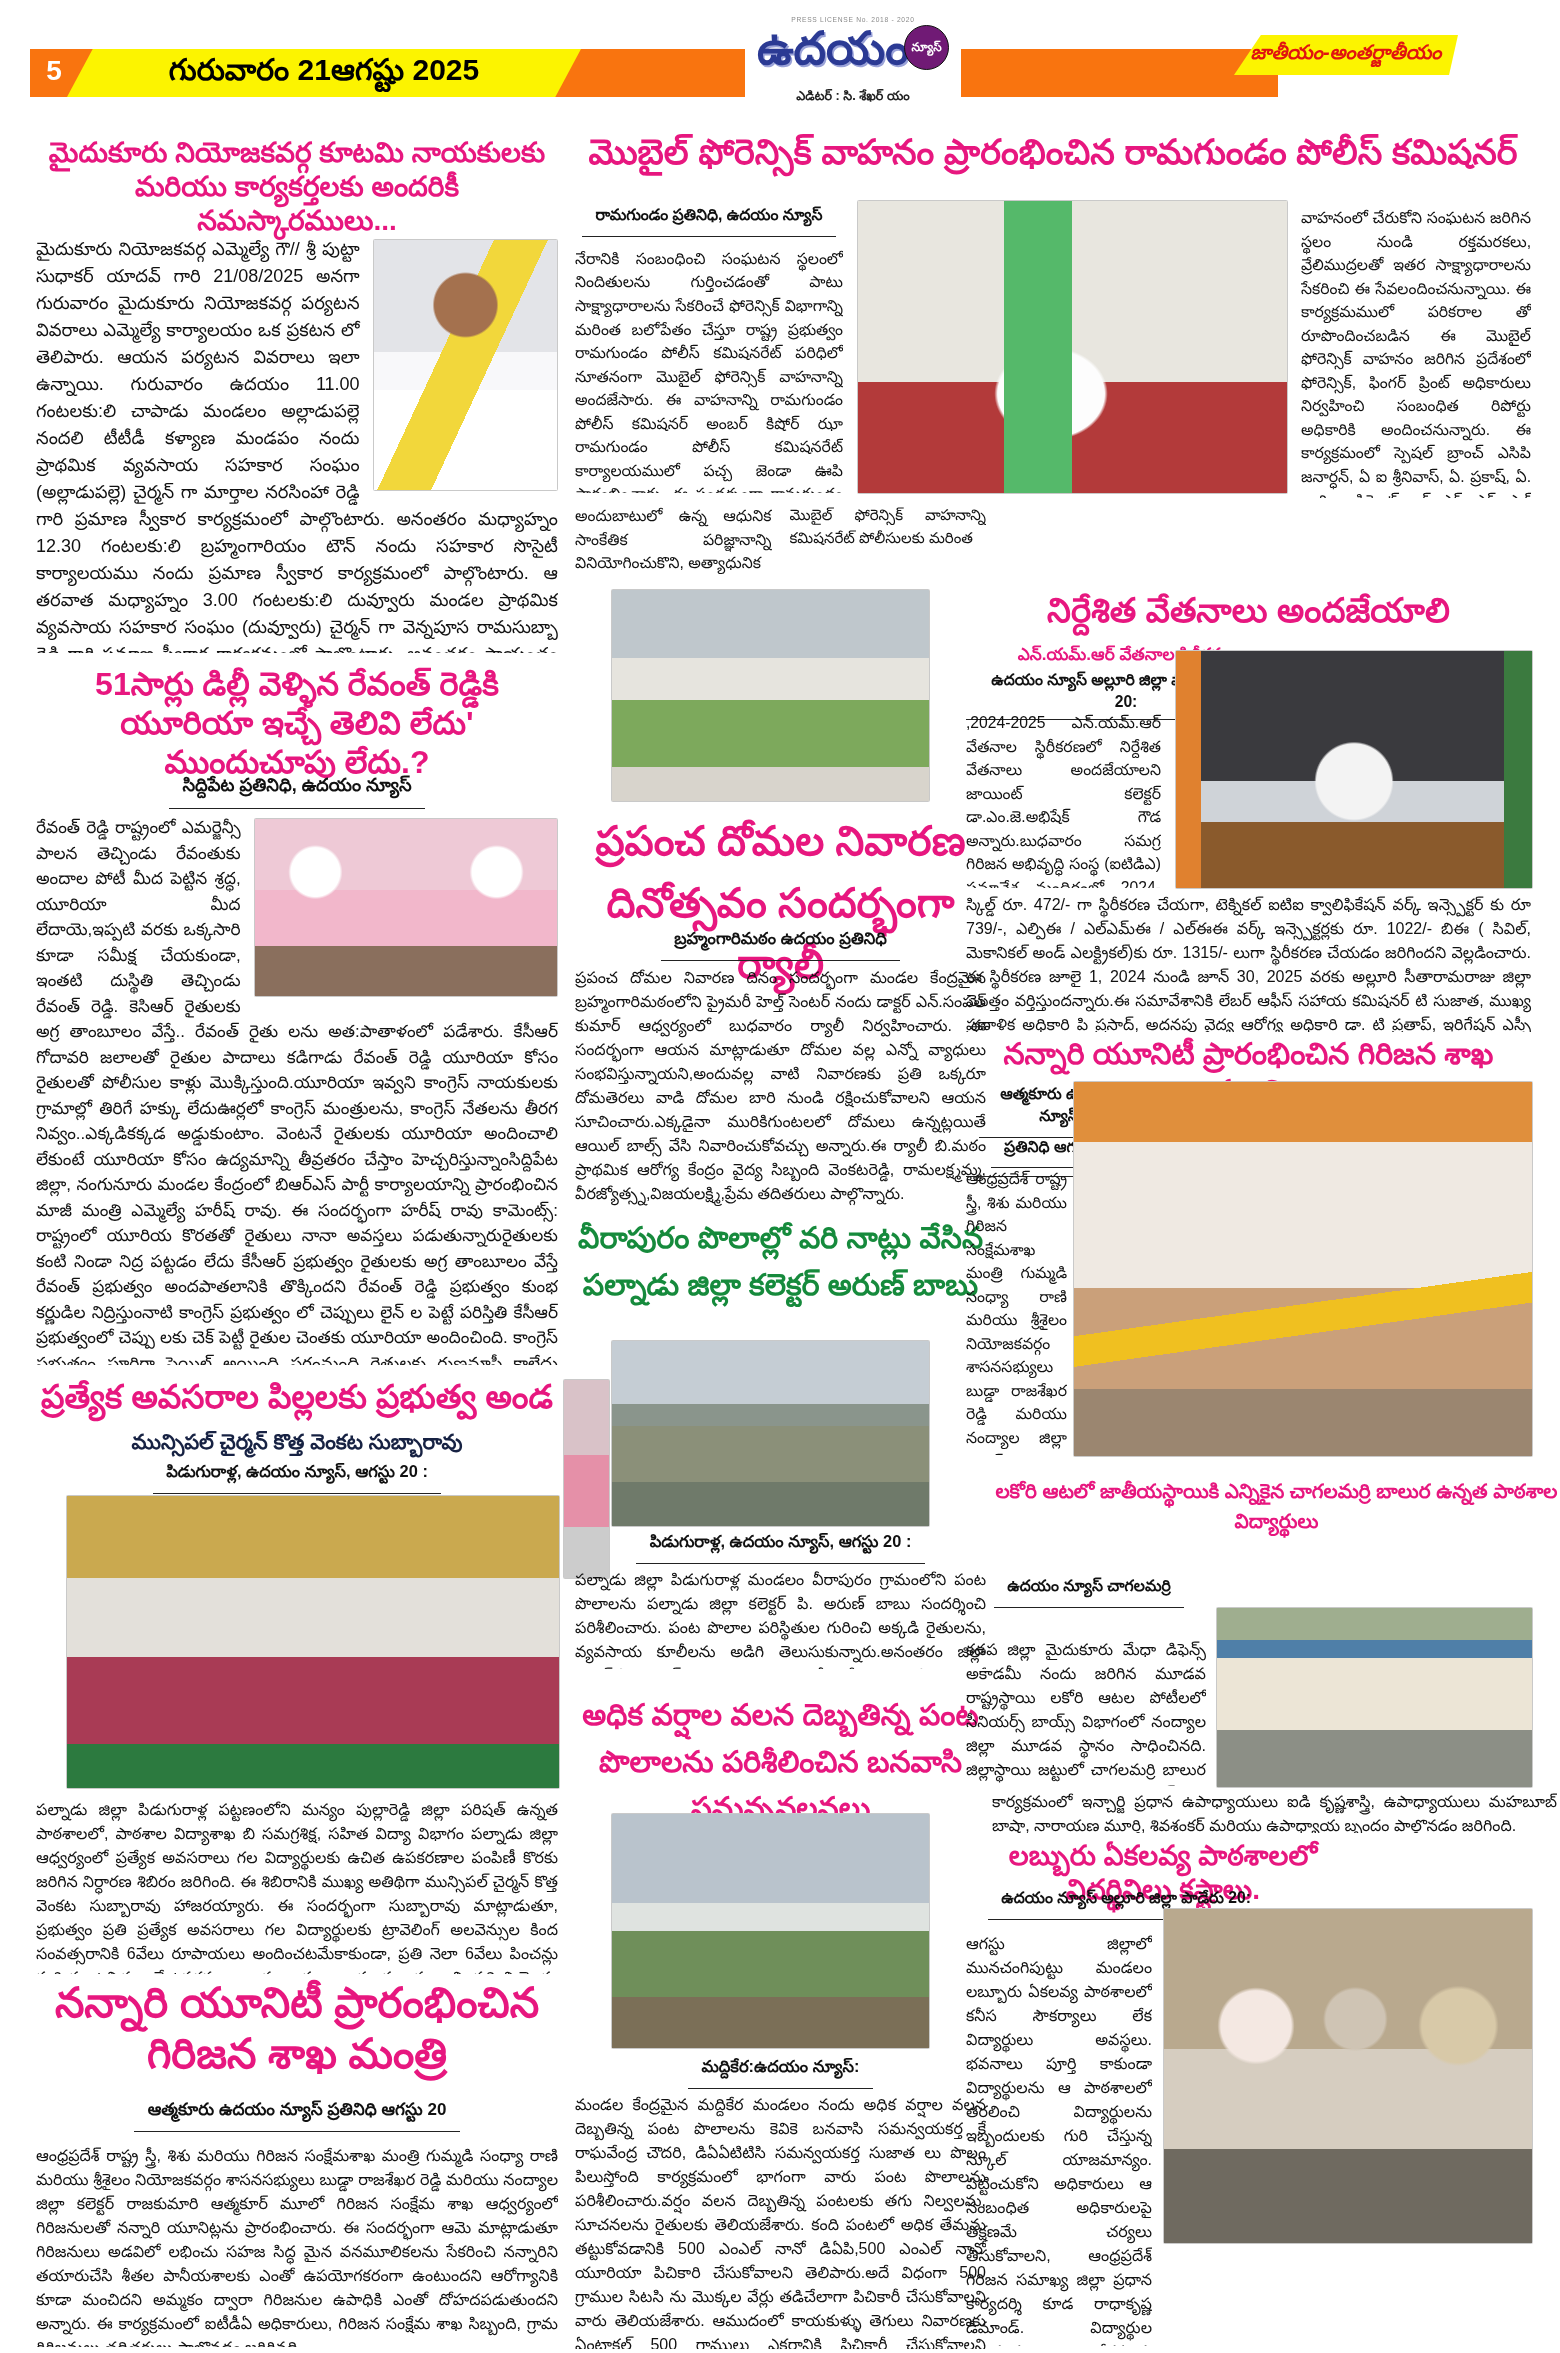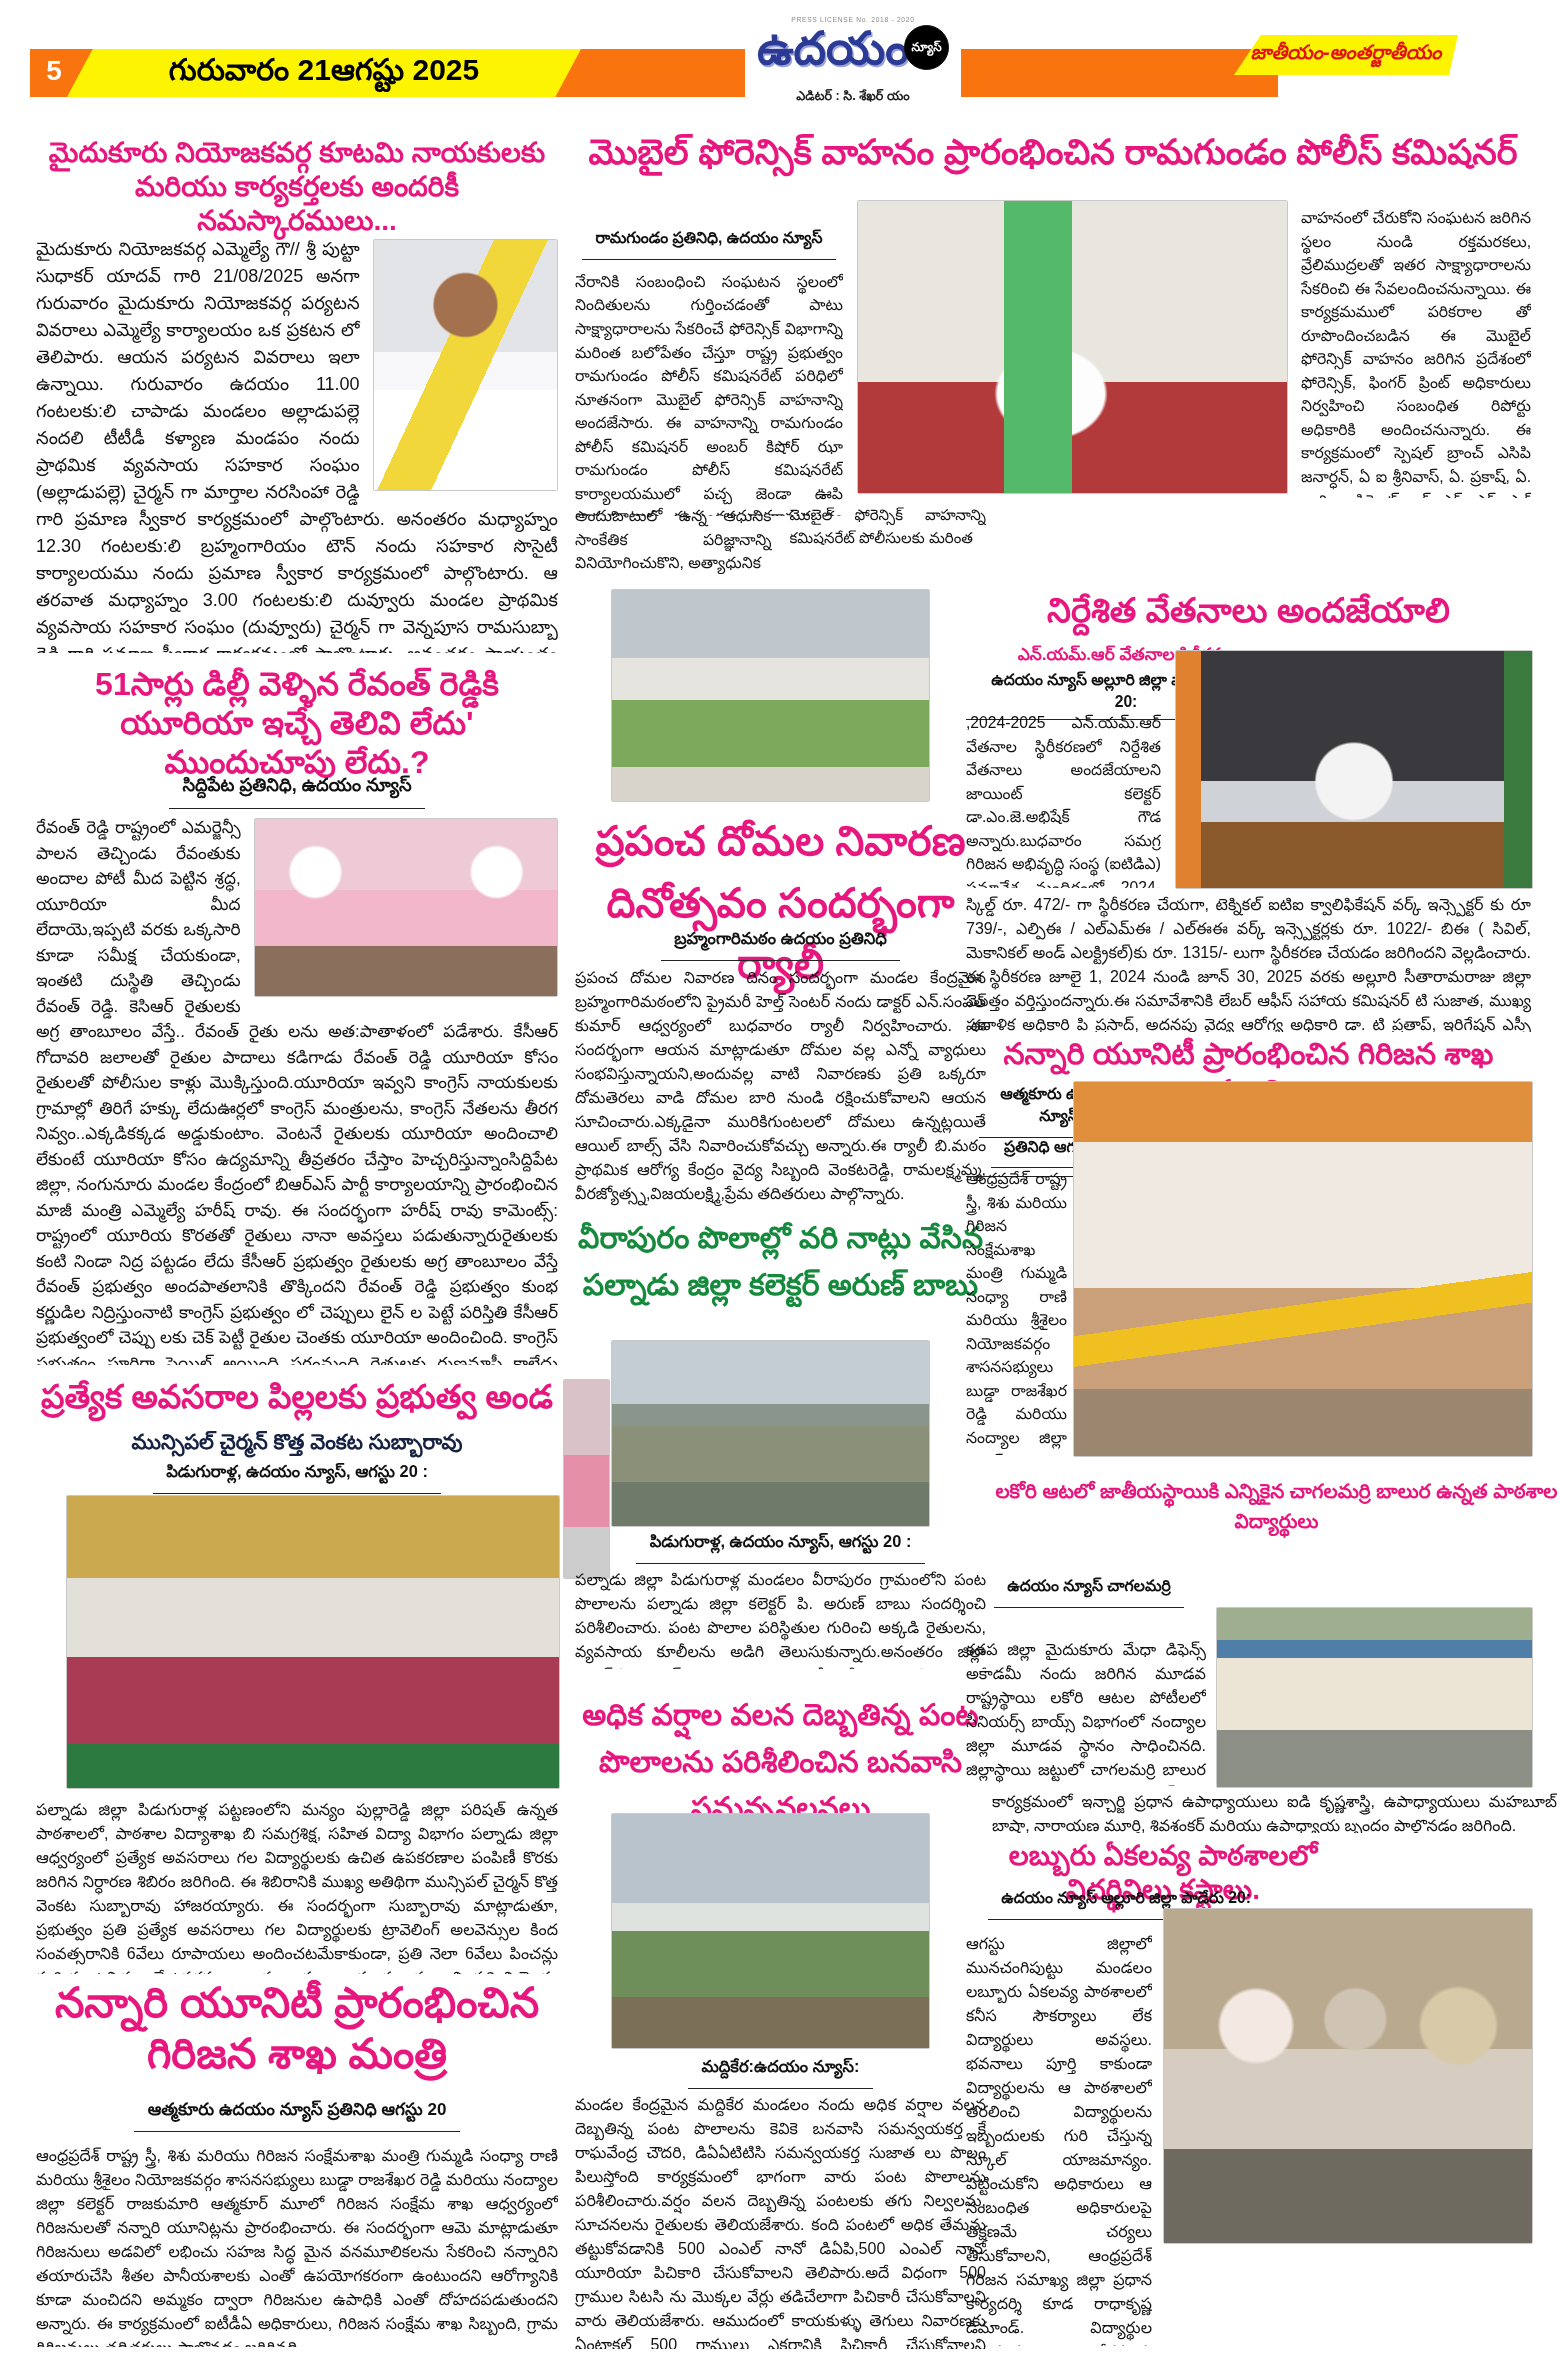--- a/index.html
+++ b/index.html
@@ -65,21 +65,21 @@
   <div class="abs" style="left:39px;top:55px;width:30px;color:#fff;font-size:28px;font-weight:bold;text-align:center;">5</div>
   <div class="abs yellow-band" style="left:67px;top:49px;width:514px;height:48px;clip-path:polygon(5% 0,100% 0,95% 100%,0 100%);">
     <span style="font-weight:bold;font-size:30px;color:#000;">గురువారం 21ఆగష్టు 2025</span>
   </div>
   <div class="abs yellow-band" style="left:1234px;top:35px;width:224px;height:40px;clip-path:polygon(12% 0,100% 0,96% 100%,0 100%);">
     <span style="font-weight:bold;font-style:italic;font-size:20px;color:#e11410;">జాతీయం-అంతర్జాతీయం</span>
   </div>
   <div class="abs" style="left:745px;top:6px;width:216px;height:118px;background:#fff;text-align:center;">
     <div style="font-size:6.7px;color:#8a8a8a;margin-top:10.4px;letter-spacing:0.7px;">PRESS LICENSE No. 2018 - 2020</div>
     <div style="position:relative;line-height:1;margin-top:1.5px;">
-      <span style="font-size:46px;font-weight:bold;color:#2b3a94;text-shadow:1.5px 1.5px 0 #9aa2d8;">ఉదయం</span><span style="display:inline-block;background:#000000;color:#fff;border-radius:50%;width:43px;height:43px;line-height:43px;font-size:12px;font-weight:bold;vertical-align:13.4px;margin-left:-4.5px;border:1.5px solid #111;">న్యూస్</span>
+      <span style="font-size:46px;font-weight:bold;color:#2b3a94;text-shadow:1.5px 1.5px 0 #9aa2d8;">ఉదయం</span><span style="display:inline-block;background:#701a75;color:#fff;border-radius:50%;width:43px;height:43px;line-height:43px;font-size:12px;font-weight:bold;vertical-align:13.4px;margin-left:-4.5px;border:1.5px solid #111;">న్యూస్</span>
     </div>
     <div style="font-size:12.7px;font-weight:bold;color:#222;margin-top:18px;">ఎడిటర్ : సి. శేఖర్ యం</div>
   </div>
 
   <div class="abs hl hl-pink" style="left:36px;top:136px;width:522px;font-size:28px;">మైదుకూరు నియోజకవర్గ కూటమి నాయకులకు మరియు కార్యకర్తలకు అందరికీ నమస్కారములు...</div>
   <div class="abs body-txt" style="left:36px;top:236px;width:522px;height:417px;font-size:18px;">
     <div class="ph ph-mla ph-float-r" style="width:183px;height:250px;"></div>
     <span>మైదుకూరు నియోజకవర్గ ఎమ్మెల్యే గౌ// శ్రీ పుట్టా సుధాకర్ యాదవ్ గారి 21/08/2025 అనగా గురువారం మైదుకూరు నియోజకవర్గ పర్యటన వివరాలు ఎమ్మెల్యే కార్యాలయం ఒక ప్రకటన లో తెలిపారు. ఆయన పర్యటన వివరాలు ఇలా ఉన్నాయి. గురువారం ఉదయం 11.00 గంటలకు:లి చాపాడు మండలం అల్లాడుపల్లె నందలి టీటీడీ కళ్యాణ మండపం నందు ప్రాథమిక వ్యవసాయ సహకార సంఘం (అల్లాడుపల్లె) చైర్మన్ గా మార్తాల నరసింహా రెడ్డి గారి ప్రమాణ స్వీకార కార్యక్రమంలో పాల్గొంటారు. అనంతరం మధ్యాహ్నం 12.30 గంటలకు:లి బ్రహ్మంగారియం టౌన్ నందు సహకార సొసైటీ కార్యాలయము నందు ప్రమాణ స్వీకార కార్యక్రమంలో పాల్గొంటారు. ఆ తరవాత మధ్యాహ్నం 3.00 గంటలకు:లి దువ్వూరు మండల ప్రాథమిక వ్యవసాయ సహకార సంఘం (దువ్వూరు) చైర్మన్ గా వెన్నపూస రామసుబ్బా రెడ్డి గారి ప్రమాణ స్వీకార కార్యక్రమంలో పాల్గొంటారు. అనంతరం సాయంత్రం 4.00 గంటలకు మైదుకూరు మున్సిపాలిటీ వార్డ్ సర్పంచ్ దగ్గర సిండికేట్ బ్యాంక్ నందు ప్రాథమిక వ్యవసాయ సహకార సంఘం (మైదుకూరు) చైర్మన్ పాల్గొంటారు. సాయంత్రం 5.00 గంటలకు మైదుకూరు మున్సిపాలిటీ పరిధిలో జరుగు వివిధ అభివృద్ధి కార్యక్రమాల నిర్వహణలలో తెలిపిరి. ఈ కార్యక్రమాలకు పార్టీ నాయకులు, కార్యకర్తలు, శ్రేణులు, ప్రింట్ ఎలక్ట్రానిక్ మీడియా మరియు పార్టీ అభిమానులు పాల్గొనవలసినదిగా కోరుచున్నారు....</span>
   </div>
 
@@ -98,21 +98,21 @@
     <span>పల్నాడు జిల్లా పిడుగురాళ్ల పట్టణంలోని మన్యం పుల్లారెడ్డి జిల్లా పరిషత్ ఉన్నత పాఠశాలలో, పాఠశాల విద్యాశాఖ బి సమగ్రశిక్ష, సహిత విద్యా విభాగం పల్నాడు జిల్లా ఆధ్వర్యంలో ప్రత్యేక అవసరాలు గల విద్యార్థులకు ఉచిత ఉపకరణాల పంపిణీ కొరకు జరిగిన నిర్ధారణ శిబిరం జరిగింది. ఈ శిబిరానికి ముఖ్య అతిథిగా మున్సిపల్ చైర్మన్ కొత్త వెంకట సుబ్బారావు హాజరయ్యారు. ఈ సందర్భంగా సుబ్బారావు మాట్లాడుతూ, ప్రభుత్వం ప్రతి ప్రత్యేక అవసరాలు గల విద్యార్థులకు ట్రావెలింగ్ అలవెన్సుల కింద సంవత్సరానికి 6వేలు రూపాయలు అందించటమేకాకుండా, ప్రతి నెలా 6వేలు పించన్లు మరియు ఉచితంగానే ఉపకరణాలు ఇస్తున్నారు అన్నారు. ఈ అవకాశాన్ని సద్వినియోగం చేసుకోవాలని కోరారు. పిడుగురాళ్ల మున్సిపల్ కమీషనర్ ఇరువ శ్రీనివాసులు మాట్లాడుతూ, పించన్లు రాని, అర్హులైన దివ్యాంగులు అప్లై చేసుకోవాలని సూచించారు. ఐ.ఈ.డి. కోర్దినేటర్ ఆర్.సెల్వరాజ్ శిబిరాన్ని ఏర్పాటు చేసి వచ్చిన దివ్యాంగులకు వారి తల్లిదండ్రులకు టీ, స్నాక్స్, భోజనం ఏర్పాటు చేశారు. ఈ మెడికల్ క్యాంపునకు 260 మంది హాజరయ్యారు. ఈ కార్యక్రమంలో తెలుగుదేశం పార్టీ జిల్లా మైనార్టీ సెల్ అధ్యక్షులు సయ్యద్ అమీర్ అలీ, జిల్లా ఎస్సీ సెల్ నాయకులు పిల్లి చెన్నారావు, పిడుగురాళ్ల పట్టణ తెలుగుదేశం పార్టీ అధ్యక్షులు పాంగులూరి శ్రీనివాసరావు, పట్టణంలోని ప్రత్యేక అవసరాల పిల్లల కేంద్రం భవిత రీసోర్స్ పర్సన్స్ అజిత్ కుమార్, హరికుమార్, ఆయాలు, డాక్టర్లు నితిన్ పాల్గొన్నారు.</span>
   </div>
 
   <div class="abs hl hl-pink" style="left:36px;top:1977px;width:522px;font-size:42px;">నన్నారి యూనిటీ ప్రారంభించిన గిరిజన శాఖ మంత్రి</div>
   <div class="abs dateline" style="left:36px;top:2100px;width:522px;font-size:17px;"><span>ఆత్మకూరు ఉదయం న్యూస్ ప్రతినిధి ఆగస్టు 20</span></div>
   <div class="abs body-txt" style="left:36px;top:2144px;width:522px;height:203px;font-size:16px;">
     <span>ఆంధ్రప్రదేశ్ రాష్ట్ర స్త్రీ, శిశు మరియు గిరిజన సంక్షేమశాఖ మంత్రి గుమ్మడి సంధ్యా రాణి మరియు శ్రీశైలం నియోజకవర్గం శాసనసభ్యులు బుడ్డా రాజశేఖర రెడ్డి మరియు నంద్యాల జిల్లా కలెక్టర్ రాజకుమారి ఆత్మకూర్ మూలో గిరిజన సంక్షేమ శాఖ ఆధ్వర్యంలో గిరిజనులతో నన్నారి యూనిట్లను ప్రారంభించారు. ఈ సందర్భంగా ఆమె మాట్లాడుతూ గిరిజనులు అడవిలో లభించు సహజ సిద్ధ మైన వనమూలికలను సేకరించి నన్నారిని తయారుచేసి శీతల పానీయశాలకు ఎంతో ఉపయోగకరంగా ఉంటుందని ఆరోగ్యానికి కూడా మంచిదని అమ్మకం ద్వారా గిరిజనుల ఉపాధికి ఎంతో దోహదపడుతుందని అన్నారు. ఈ కార్యక్రమంలో ఐటీడీఏ అధికారులు, గిరిజన సంక్షేమ శాఖ సిబ్బంది, గ్రామ గిరిజనులు తదితరులు పాల్గొనడం జరిగినది.</span>
   </div>
 
   <div class="abs hl hl-pink" style="left:575px;top:131px;width:956px;font-size:35px;">మొబైల్ ఫోరెన్సిక్ వాహనం ప్రారంభించిన రామగుండం పోలీస్ కమిషనర్</div>
-  <div class="abs" style="left:575px;top:206px;width:268px;height:292px;margin-top:23px;">
+  <div class="abs" style="left:575px;top:206px;width:268px;height:292px;">
     <div class="dateline" style="font-size:15.7px;margin-bottom:10.4px;"><span>రామగుండం ప్రతినిధి, ఉదయం న్యూస్</span></div>
     <div class="body-txt" style="font-size:15.7px;height:246px;">నేరానికి సంబంధించి సంఘటన స్థలంలో నిందితులను గుర్తించడంతో పాటు సాక్ష్యాధారాలను సేకరించే ఫోరెన్సిక్ విభాగాన్ని మరింత బలోపేతం చేస్తూ రాష్ట్ర ప్రభుత్వం రామగుండం పోలీస్ కమిషనరేట్ పరిధిలో నూతనంగా మొబైల్ ఫోరెన్సిక్ వాహనాన్ని అందజేసారు. ఈ వాహనాన్ని రామగుండం పోలీస్ కమిషనర్ అంబర్ కిషోర్ ఝా రామగుండం పోలీస్ కమిషనరేట్ కార్యాలయములో పచ్చ జెండా ఊపి ప్రారంభించారు. ఈ సందర్భంగా రామగుండం పోలీస్ కమిషనర్ మాట్లాడుతూ. ప్రస్తుతం</div>
   </div>
   <div class="abs ph ph-forensic" style="left:857px;top:200px;width:429px;height:292px;"></div>
   <div class="abs body-txt" style="left:1301px;top:206px;width:230px;height:292px;font-size:15.7px;">వాహనంలో చేరుకోని సంఘటన జరిగిన స్థలం నుండి రక్తమరకలు, వ్రేలిముద్రలతో ఇతర సాక్ష్యాధారాలను సేకరించి ఈ సేవలందించనున్నాయి. ఈ కార్యక్రమములో పరికరాల తో రూపొందించబడిన ఈ మొబైల్ ఫోరెన్సిక్ వాహనం జరిగిన ప్రదేశంలో ఫోరెన్సిక్, ఫింగర్ ప్రింట్ అధికారులు నిర్వహించి సంబంధిత రిపోర్టు అధికారికి అందించనున్నారు. ఈ కార్యక్రమంలో స్పెషల్ బ్రాంచ్ ఎసిపి జనార్ధన్, ఏ ఐ శ్రీనివాస్, ఏ. ప్రకాష్, ఏ. చారి, అసిస్టెంట్ ఆర్ ఎఫ్ ఎస్ ఎల్ వెంకటేశ్వర్లు, ఇన్స్పెక్టర్ లు ఆర్‌సిఎస్, జిడిఎస్ సిబ్బంది, ఏసి ఐబి డివిజన్, మల్టీజోన్, ఆర్ ఎస్ఐలు, క్లూస్ టీమ్, ఆర్ఎఫ్ఎస్ఎల్ అధికారులు, సిబ్బంది ఈ మొబైల్ ఫోరెన్సిక్ సిబ్బంది పాల్గొన్నారు.</div>
   <div class="abs" style="left:575px;top:504px;width:411px;height:80px;display:flex;gap:18px;">
     <div class="body-txt" style="width:197px;font-size:15.7px;">అందుబాటులో ఉన్న ఆధునిక సాంకేతిక పరిజ్ఞానాన్ని వినియోగించుకొని, అత్యాధునిక</div>
     <div class="body-txt" style="width:197px;font-size:15px;">మొబైల్ ఫోరెన్సిక్ వాహనాన్ని కమిషనరేట్ పోలీసులకు మరింత</div>
   </div>
 

